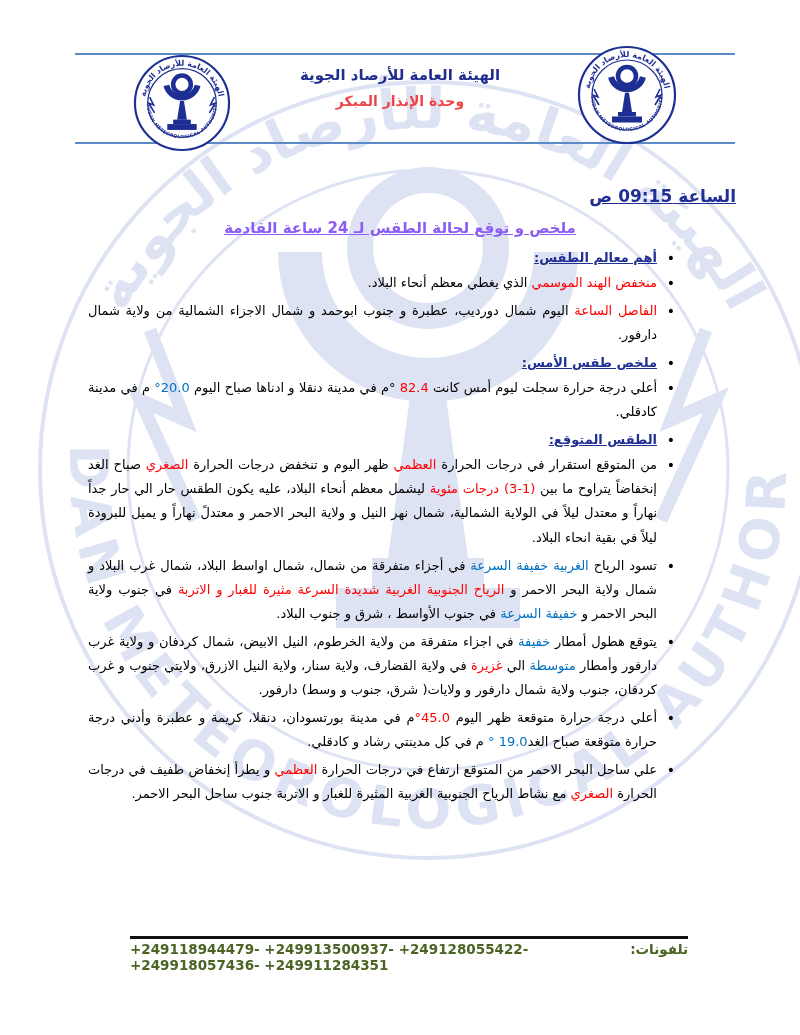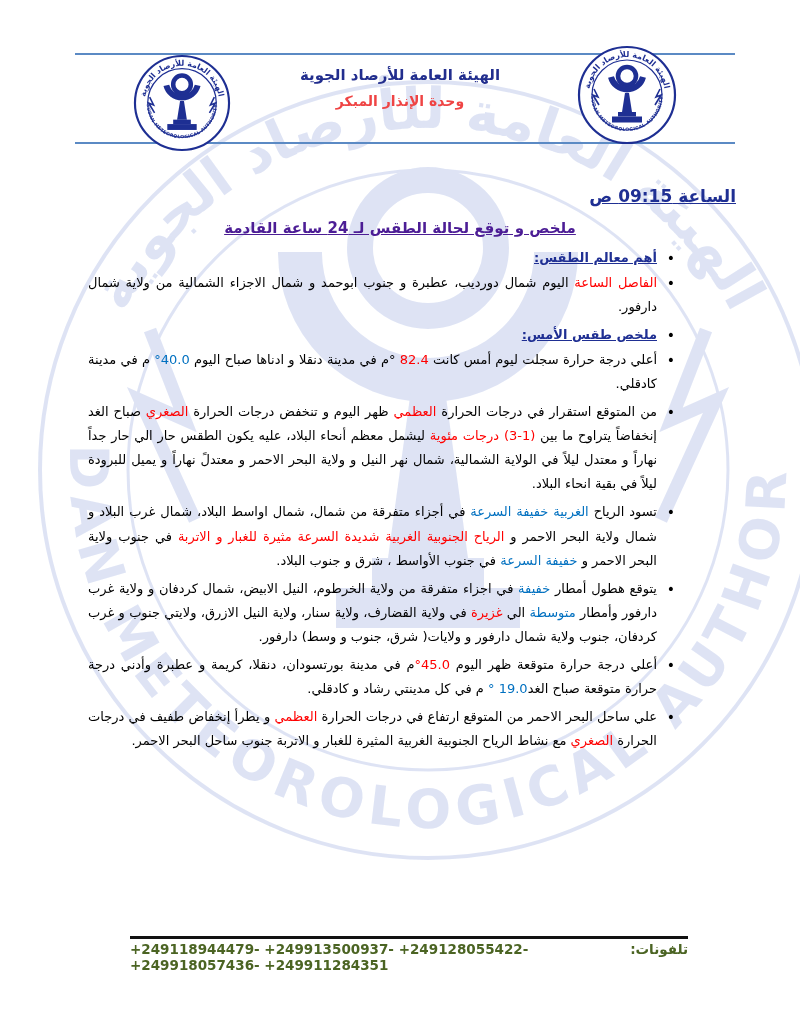--- a/index.html
+++ b/index.html
@@ -19,21 +19,21 @@
   .logo.left{left:133px; top:54px; width:98px; height:98px;}
   .logo.right{left:577px; top:45px; width:100px; height:100px;}
   .org-block{position:absolute; left:240px; top:66px; width:320px; text-align:center; z-index:2; direction:rtl;}
   .org-name{color:#222e8e; font-weight:bold; font-size:15px;}
   .org-unit{color:#ef4444; font-weight:bold; font-size:14px; margin-top:9px;}
   
   .meta-line{position:absolute; right:64px; z-index:2; direction:rtl; color:#1f2f93; font-weight:bold; font-size:17px; text-decoration:underline;}
   .meta-line.date{top:150px;}
   .meta-line.time{top:186px;}
   .doc-title{position:absolute; left:0; top:219px; width:100%; text-align:center; z-index:2; direction:rtl;
-             color:#4c1d95; font-weight:bold; font-size:15px; text-decoration:underline;}
+             color:#8b5cf6; font-weight:bold; font-size:15px; text-decoration:underline;}
   
   .bullets{position:absolute; top:246px; right:143px; left:88px; z-index:2;
            list-style:none; margin:0; padding:0; direction:rtl;
            font-size:13px; line-height:1.85;}
   .bullets li{position:relative; margin:0 0 4px 0;}
   .bullets li::before{content:"•"; position:absolute; right:-18px; top:0; color:#000; font-size:14px;}
   .bullets li.para{text-align:justify;}
   .bullets li.heading{margin-bottom:1px; text-align:right;}
   .bullets li.heading span{color:#1f2f93; font-weight:bold; text-decoration:underline;}
   .c-red{color:#ff0000;}
@@ -114,23 +114,25 @@
   <div class="org-block">
     <div class="org-name">الهيئة العامة للأرصاد الجوية</div>
     <div class="org-unit">وحدة الإنذار المبكر</div>
   </div>
 
   <div class="meta-line time">الساعة 09:15 ص</div>
   <div class="doc-title">ملخص و توقع لحالة الطقس لـ 24 ساعة القادمة</div>
 
   <ul class="bullets">
       <li class="heading"><span>أهم معالم الطقس:</span></li>
+      <li class="para"><span class="c-red">منخفض الهند الموسمي</span><span> الذي يغطي معظم  أنحاء البلاد.</span></li>
       <li class="para"><span class="c-red">الفاصل الساعة</span><span> اليوم شمال دورديب، عطبرة و جنوب ابوحمد و شمال الاجزاء الشمالية من ولاية شمال دارفور.</span></li>
       <li class="heading"><span>ملخص طقس الأمس:</span></li>
-      <li class="para"><span>أعلي درجة حرارة سجلت ليوم أمس كانت </span><span class="c-red">82.4</span><span> °م في مدينة دنقلا و ادناها صباح اليوم </span><span class="c-blue">40.0°</span><span> م في مدينة كادقلي.</span></li>
+      <li class="para"><span>أعلي درجة حرارة سجلت ليوم أمس كانت </span><span class="c-red">82.4</span><span> °م في مدينة دنقلا و ادناها صباح اليوم </span><span class="c-blue">20.0°</span><span> م في مدينة كادقلي.</span></li>
+      <li class="heading"><span>الطقس المتوقع:</span></li>
       <li class="para"><span>من المتوقع استقرار في درجات الحرارة </span><span class="c-red">العظمي</span><span> ظهر اليوم و تنخفض درجات الحرارة </span><span class="c-red">الصغري</span><span> صباح الغد إنخفاضاً يتراوح ما بين </span><span class="c-red">(1-3) درجات مئوية</span><span> ليشمل معظم أنحاء  البلاد،  عليه يكون الطقس حار الي حار جداً  نهاراً و معتدل ليلاً في  الولاية الشمالية، شمال نهر النيل و ولاية البحر الاحمر و معتدلً نهاراً و يميل للبرودة ليلاً  في بقية انحاء  البلاد.</span></li>
       <li class="para"><span>تسود الرياح </span><span class="c-blue">الغربية خفيفة السرعة</span><span> في أجزاء متفرقة من شمال، شمال اواسط البلاد، شمال غرب البلاد و شمال ولاية البحر الاحمر و </span><span class="c-red">الرياح الجنوبية الغربية شديدة السرعة مثيرة للغبار و الاتربة</span><span> في جنوب ولاية البحر الاحمر و </span><span class="c-blue">خفيفة السرعة</span><span> في جنوب الأواسط ،  شرق و جنوب البلاد.</span></li>
       <li class="para"><span>يتوقع هطول أمطار </span><span class="c-blue">خفيفة</span><span> في اجزاء متفرقة من ولاية الخرطوم، النيل الابيض، شمال كردفان و ولاية غرب دارفور وأمطار </span><span class="c-blue">متوسطة</span><span> الي </span><span class="c-red">غزيرة</span><span> في ولاية القضارف، ولاية سنار، ولاية النيل الازرق، ولايتي جنوب و غرب كردفان، جنوب ولاية شمال دارفور و ولايات( شرق، جنوب و وسط) دارفور.</span></li>
       <li class="para"><span>أعلي درجة حرارة متوقعة ظهر اليوم </span><span class="c-red">45.0°</span><span>م في  مدينة بورتسودان، دنقلا، كريمة و  عطبرة  وأدني درجة حرارة متوقعة صباح الغد</span><span class="c-blue">19.0 °</span><span> م في كل مدينتي  رشاد و كادقلي.</span></li>
       <li class="para"><span>علي ساحل البحر الاحمر من المتوقع ارتفاع في  درجات الحرارة </span><span class="c-red">العظمي</span><span> و يطرأ إنخفاض طفيف في درجات الحرارة </span><span class="c-red">الصغري</span><span> مع نشاط الرياح الجنوبية الغربية المثيرة للغبار و  الاتربة جنوب ساحل البحر الاحمر.</span></li>
     </ul>
 
   <div class="footer-rule"></div>
   <div class="footer-phones">
     <span class="nums">+249118944479- +249913500937- +249128055422- +249918057436- +249911284351</span>

